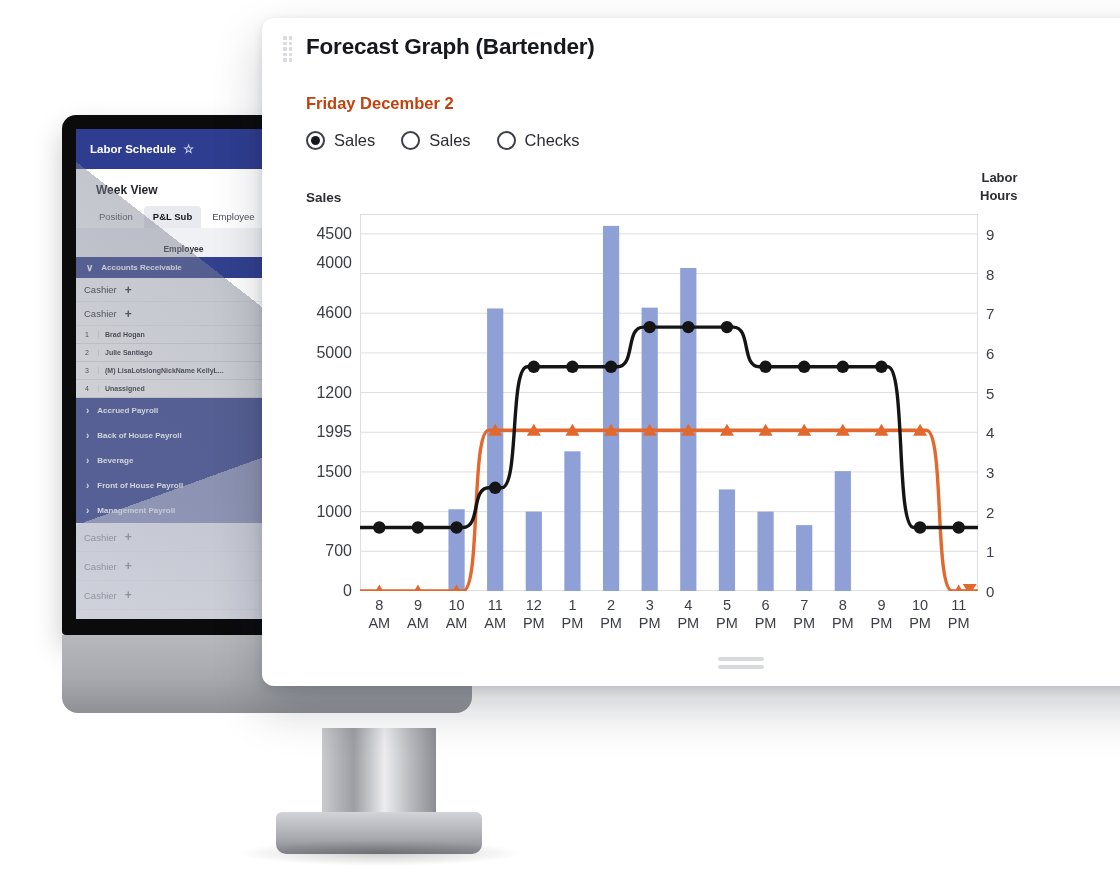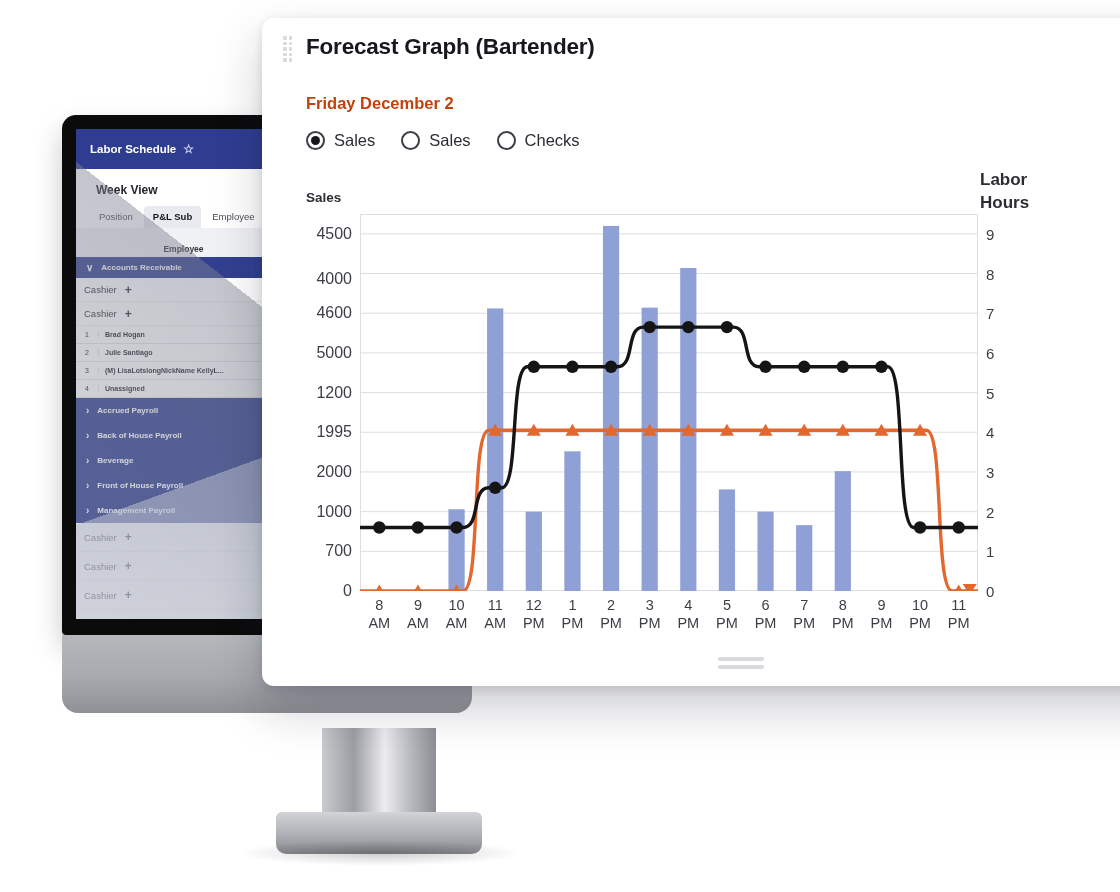--- a/index.html
+++ b/index.html
@@ -117,21 +117,21 @@
     width:19px;height:19px;border-radius:50%;border:2.2px solid #3c3f46;
     display:flex;align-items:center;justify-content:center;box-sizing:border-box;
   }
   .radio .dot{width:9px;height:9px;border-radius:50%;background:#15171c;display:none;}
   .radio.checked .dot{display:block;}
   .radio span.lbl{font-size:16.5px;color:#2b2d33;}
 
   
   .chart-wrap{position:absolute;left:0;top:158px;width:798px;height:470px;}
   .axis-title-left{position:absolute;left:44px;top:14px;font-size:13.5px;font-weight:bold;color:#2b2d33;}
-  .axis-title-right{position:absolute;left:718px;top:-7px;font-size:17px;font-weight:bold;color:#2b2d33;line-height:1.35;text-align:left;}
+  .axis-title-right{position:absolute;left:718px;top:-7px;font-size:13px;font-weight:bold;color:#2b2d33;line-height:1.35;text-align:right;}
   .plot{position:absolute;left:98px;top:38px;width:618px;height:377px;}
   .yticks-left{position:absolute;left:30px;top:38px;width:60px;height:377px;}
   .yticks-left div{position:absolute;right:0;transform:translateY(-50%);font-size:16px;color:#3b3e45;}
   .yticks-right{position:absolute;left:724px;top:38px;width:40px;height:377px;}
   .yticks-right div{position:absolute;left:0;transform:translateY(-50%);font-size:15px;color:#3b3e45;}
   .xticks{position:absolute;left:98px;top:420px;width:618px;height:44px;}
   .xtick{position:absolute;transform:translateX(-50%);text-align:center;font-size:14.5px;color:#3b3e45;line-height:1.25;}
   .resize{
     position:absolute;left:50%;transform:translateX(-50%);bottom:13px;width:46px;
   }
@@ -292,26 +292,26 @@
       <div class="axis-title-left">Sales</div>
       <div class="axis-title-right">
         <div>Labor</div>
         <div>Hours</div>
       </div>
 
       <div class="yticks-left">
           <div style="top: 377px;">0</div>
           <div style="top: 337.316px;">700</div>
           <div style="top: 297.632px;">1000</div>
-          <div style="top: 257.947px;">2000</div>
+          <div style="top: 257.947px;">1500</div>
           <div style="top: 218.263px;">1995</div>
           <div style="top: 178.579px;">1200</div>
           <div style="top: 138.895px;">5000</div>
           <div style="top: 99.2105px;">4600</div>
-          <div style="top: 65px;">4000</div>
+          <div style="top: 49px;">4000</div>
           <div style="top: 19.8421px;">4500</div>
         </div>
       <div class="yticks-right">
           <div style="top: 377px;">0</div>
           <div style="top: 337.316px;">1</div>
           <div style="top: 297.632px;">2</div>
           <div style="top: 257.947px;">3</div>
           <div style="top: 218.263px;">4</div>
           <div style="top: 178.579px;">5</div>
           <div style="top: 138.895px;">6</div>

